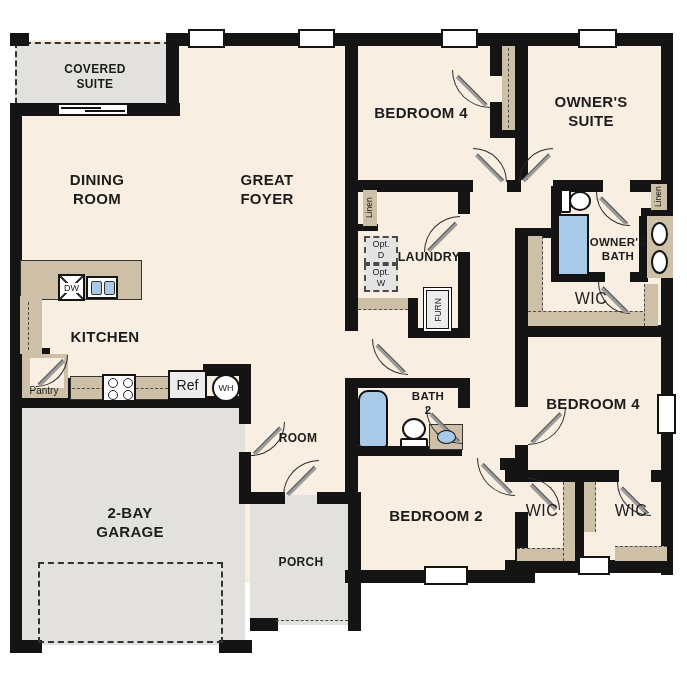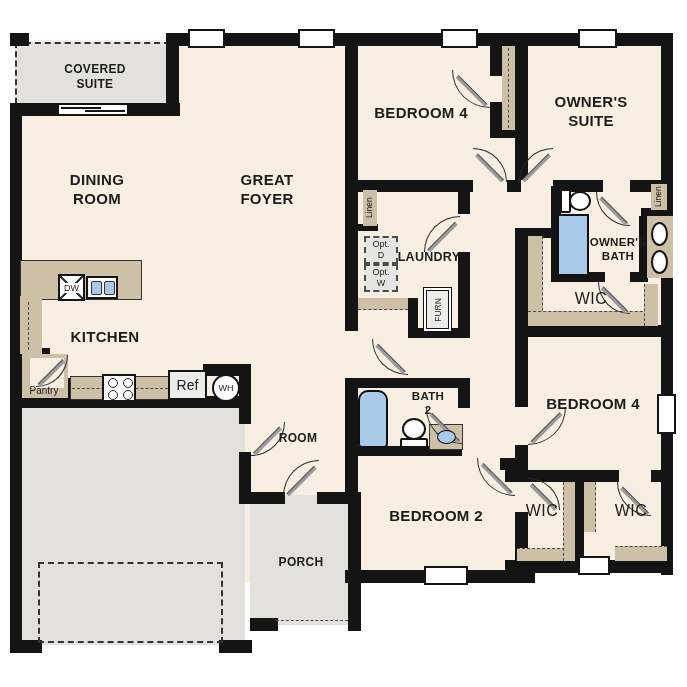--- a/index.html
+++ b/index.html
@@ -212,20 +212,22 @@
 
   <div class="lbl med" style="left:95px;top:77px;">COVERED
 SUITE</div>
   <div class="lbl big" style="left:97px;top:190px;">DINING
 ROOM</div>
   <div class="lbl big" style="left:267px;top:190px;">GREAT
 FOYER</div>
   <div class="lbl big" style="left:105px;top:337px;">KITCHEN</div>
   <div class="lbl plain" style="left:44px;top:391px;">Pantry</div>
   <div class="lbl med" style="left:298px;top:438px;">ROOM</div>
+  <div class="lbl big" style="left:130px;top:523px;">2-BAY
+GARAGE</div>
   <div class="lbl med" style="left:301px;top:562px;">PORCH</div>
   <div class="lbl big" style="left:436px;top:516px;">BEDROOM 2</div>
   <div class="lbl big" style="left:593px;top:404px;">BEDROOM 4</div>
   <div class="lbl big" style="left:421px;top:113px;">BEDROOM 4</div>
   <div class="lbl med" style="left:428px;top:403px;font-size:11.5px;">BATH
 2</div>
   <div class="lbl big" style="left:591px;top:112px;">OWNER'S
 SUITE</div>
   <div class="lbl med" style="left:618px;top:249px;font-size:11.5px;">OWNER'S
 BATH</div>

